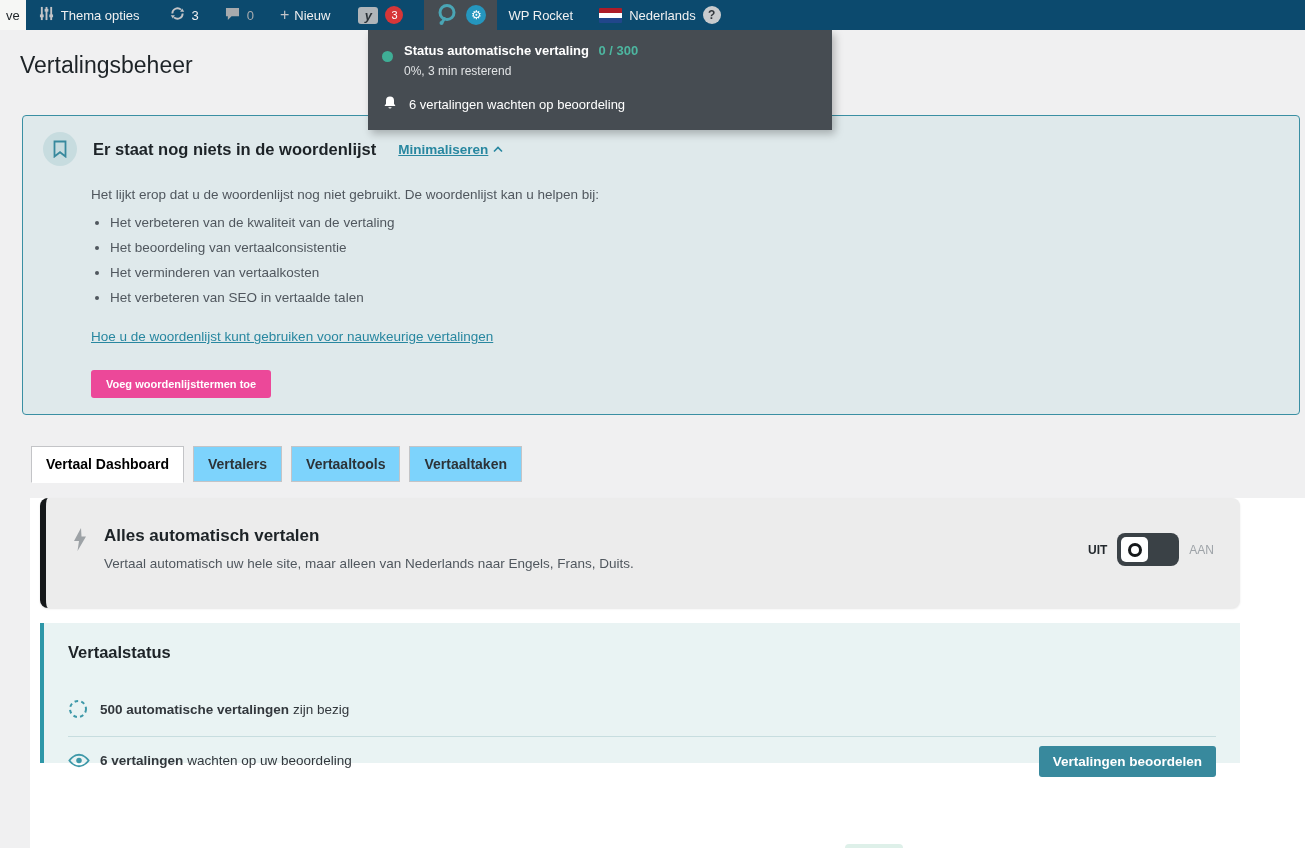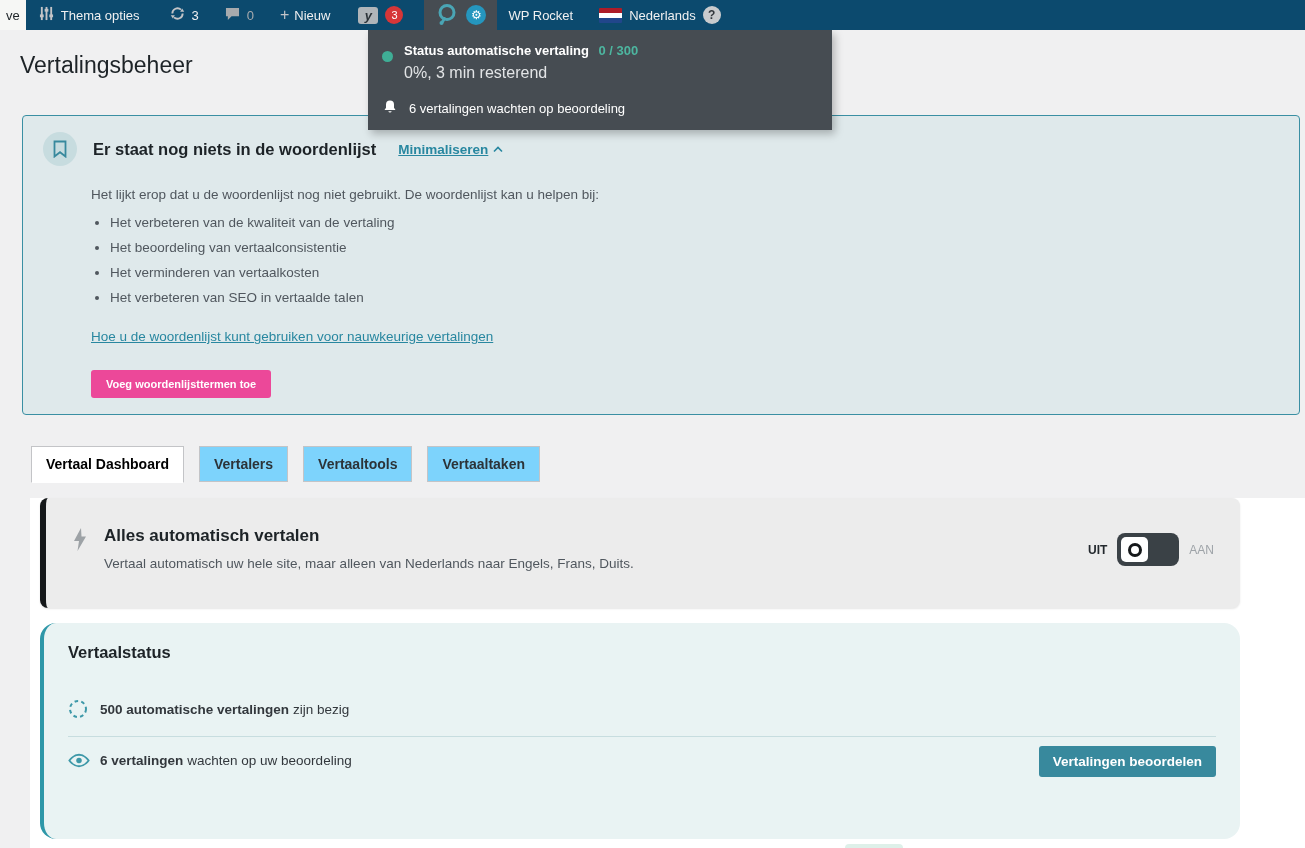--- a/index.html
+++ b/index.html
@@ -21,62 +21,62 @@
   .nl-flag span { flex:1; }
   .help-circle { width:18px; height:18px; border-radius:50%; background:#c9cbcd; color:#32373c; font-size:12px; font-weight:bold; display:flex; align-items:center; justify-content:center; }
   .mlgap { margin-left:8px; }
 
   
   .ate-dropdown { position:absolute; left:368px; top:30px; width:464px; height:100px; background:#464c52; color:#fff; z-index:50; box-shadow:3px 4px 8px rgba(0,0,0,.25); padding:11px 16px 0 14px; }
   .ate-row1 { display:flex; gap:11px; cursor:pointer; }
   .status-dot { width:11px; height:11px; border-radius:50%; background:#3fae96; margin-top:10px; flex:0 0 auto; }
   .ate-title { font-size:13px; font-weight:bold; color:#fff; }
   .ate-progress { font-size:13px; font-weight:bold; color:#4db6a0; margin-left:5px; }
-  .ate-sub { font-size:16px; color:#e2e4e6; margin-top:5px; }
+  .ate-sub { font-size:12px; color:#e2e4e6; margin-top:5px; }
   .ate-row2 { display:flex; align-items:center; gap:11px; margin-top:17px; font-size:13px; cursor:pointer; }
 
   
   .page-title { margin:20px 0 0 20px; font-size:23px; font-weight:400; color:#1d2327; line-height:30px; }
 
   
   .glossary { margin:35px 0 0 22px; width:1278px; height:300px; background:#dfe9eb; border:1px solid #3a8fa3; border-radius:4px; padding:16px 24px 0 20px; overflow:hidden; }
   .g-head { display:flex; align-items:center; }
   .g-icon-circle { width:34px; height:34px; border-radius:50%; background:#c7dcdf; display:flex; align-items:center; justify-content:center; flex:0 0 auto; }
   .g-title { font-size:16.5px; font-weight:bold; color:#1d2327; margin-left:16px; }
   .g-min { font-size:13.5px; font-weight:600; color:#2887a0; text-decoration:underline; margin-left:22px; cursor:pointer; display:flex; align-items:center; gap:5px; }
   .g-body { margin-left:48px; }
   .g-intro { margin-top:21px; font-size:13.5px; color:#50575e; }
   .g-list { margin:13px 0 0 19px; color:#50575e; font-size:13.5px; }
   .g-list li { margin-bottom:10px; }
   .g-link { display:inline-block; margin-top:14px; font-size:13.5px; color:#2887a0; text-decoration:underline; cursor:pointer; }
   .g-btn { display:inline-block; margin-top:25px; background:#ec4899; color:#fff; border:none; border-radius:3px; font-size:11px; font-weight:600; padding:8px 15px; cursor:pointer; font-family:"Liberation Sans", sans-serif; }
 
   
-  .tabs { display:flex; gap:15px; margin:31px 0 0 31px; position:relative; z-index:2; }
+  .tabs { display:flex; gap:9px; margin:31px 0 0 31px; position:relative; z-index:2; }
   .tab { border:1px solid #c3c4c7; background:#7dd3fc; color:#2c3338; font-size:14px; font-weight:600; padding:9px 14px; cursor:pointer; }
   .tab.active { background:#fff; border-bottom-color:#fff; color:#000; margin-bottom:-1px; padding-bottom:10px; }
 
   
   .panel { margin-left:30px; width:1275px; height:366px; background:#fff; position:relative; }
 
   
   .auto-box { position:relative; margin:16px 0 0 10px; width:1200px; height:110px; background:#ececec; border-radius:8px; border-left:6px solid #15181a; box-shadow:0 1px 2px rgba(0,0,0,.1); padding:28px 24px 0 26px; display:flex; }
   .bolt-wrap { width:20px; margin-top:2px; flex:0 0 auto; }
   .auto-text { margin-left:12px; }
   .auto-title { font-size:17px; font-weight:bold; color:#1d2327; }
   .auto-desc { margin-top:10px; font-size:13.5px; color:#50575e; }
   .toggle-wrap { position:absolute; right:26px; top:35px; display:flex; align-items:center; gap:10px; }
   .toggle-off-label { font-size:12px; font-weight:bold; color:#23282d; }
   .toggle-on-label { font-size:12px; color:#9ea3a8; }
   .switch { position:relative; width:62px; height:33px; background:#3a4146; border-radius:8px; cursor:pointer; }
   .knob { position:absolute; left:4px; top:4px; width:27px; height:25px; background:#fff; border-radius:5px; display:flex; align-items:center; justify-content:center; }
   .knob-circle { width:14px; height:14px; border:3px solid #15181a; border-radius:50%; }
 
   
-  .status-box { margin:15px 0 0 10px; width:1200px; height:216px; background:#e9f3f3; border-left:4px solid #2e97a8; border-radius:16px; padding:20px 24px 0 24px; position:relative; }
+  .status-box { margin:15px 0 0 10px; width:1200px; height:140px; background:#e9f3f3; border-left:4px solid #2e97a8; border-radius:0; padding:20px 24px 0 24px; position:relative; }
   .s-title { font-size:16.5px; font-weight:bold; color:#1d2327; }
   .s-row { display:flex; align-items:center; font-size:13.5px; color:#32373c; }
   .s-row .b { font-weight:bold; margin-right:4px; }
   .s-icon { width:22px; margin-right:10px; display:flex; align-items:center; flex:0 0 auto; }
   .s-row1 { margin-top:37px; }
   .s-divider { margin-top:17px; border-top:1px solid #c7dddf; }
   .s-row2 { margin-top:16px; position:relative; }
   .s-btn { position:absolute; right:0; top:-7px; background:#38899d; color:#fff; border:none; border-radius:3px; font-size:13.5px; font-weight:600; padding:8px 14px; cursor:pointer; font-family:"Liberation Sans", sans-serif; }
 
   .bottom-partial { position:absolute; left:845px; top:844px; width:58px; height:4px; background:#def0e9; border-radius:4px 4px 0 0; }

